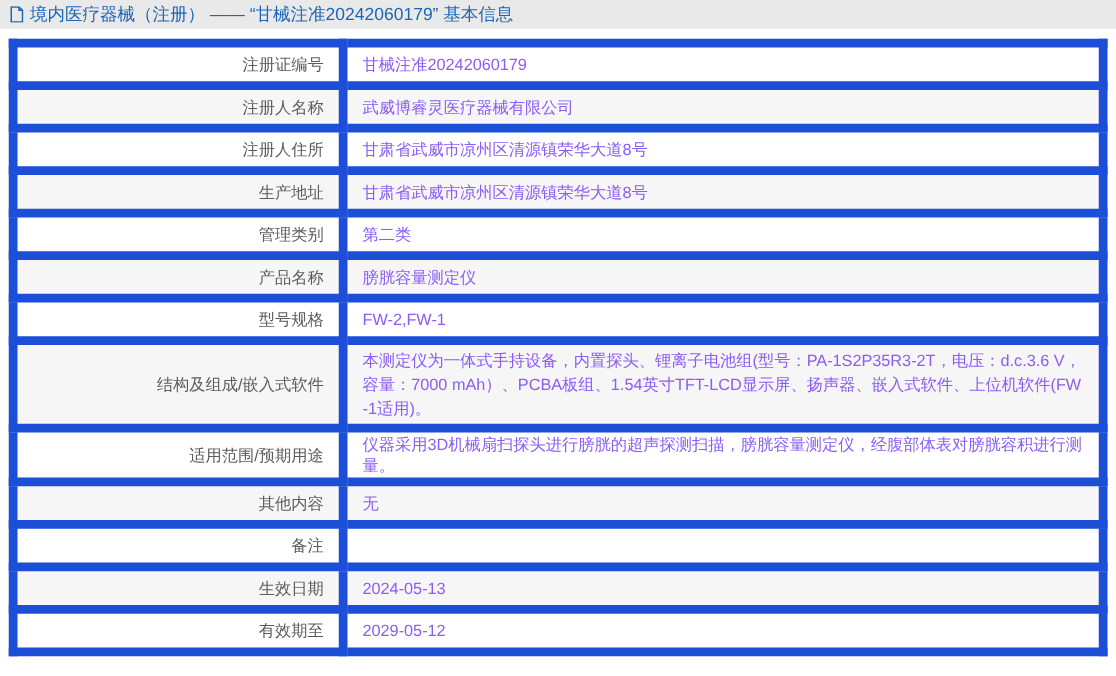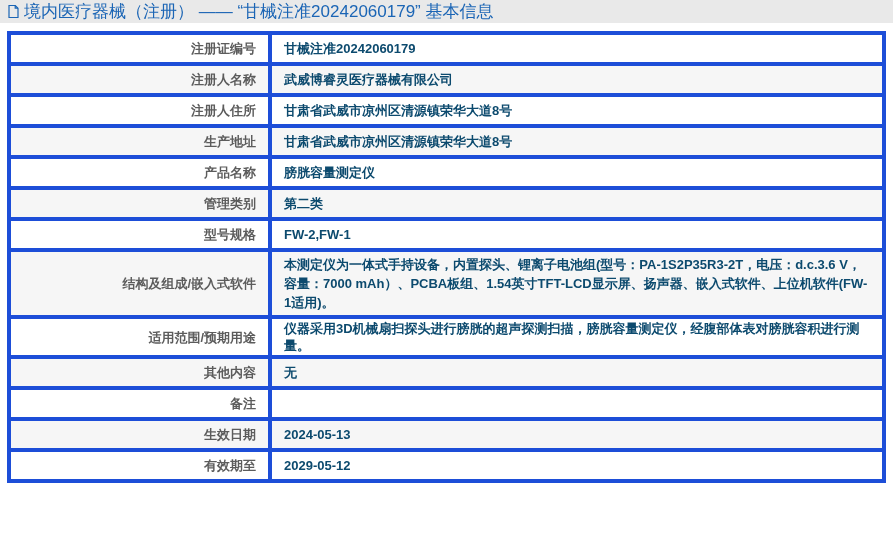--- a/index.html
+++ b/index.html
@@ -6,44 +6,43 @@
   body{
     width:893px;height:541px;overflow:hidden;background:#ffffff;
     font-family:"Liberation Sans","DejaVu Sans",sans-serif;
     -webkit-font-smoothing:antialiased;
   }
   
   .topbar{
     height:23px;background:#e9e9e9;
     display:flex;align-items:center;
     padding:0 8px;gap:5px;
-    color:#1b65b5;font-size:17px;white-space:nowrap;
+    color:#1b65b5;font-size:14px;white-space:nowrap;
   }
   .doc-ic{display:inline-flex;align-items:center;flex:0 0 auto;}
   
   .info-table{
     position:absolute;left:7px;top:31px;width:879px;
     border-collapse:collapse;table-layout:fixed;
     font-size:13px;
     border:1px solid #c9c9c9;
   }
   .info-table td{
-    border:4px solid #1d4ed8;
+    border:7px solid #1d4ed8;
     height:25px;
     vertical-align:middle;
     line-height:17px;
-    font-weight:bold;
   }
   .info-table tr:nth-child(even) td{background:#f6f6f6;}
   td.lbl{
     width:237px;text-align:right;
     padding:0 12px 0 8px;color:#5c5c5c;
   }
   td.val{
-    padding:1px 10px 1px 12px;color:#0c4a6e;
+    padding:1px 10px 1px 12px;color:#8b5cf6;
     word-break:break-all;
   }
   tr.row-tall td{height:43px;line-height:19px;}
   tr.row-tall td.val{padding-top:3px;padding-bottom:3px;}
 </style>
 </head>
 <body>
 
 <div class="topbar">
   <span class="doc-ic">
@@ -67,26 +66,26 @@
   </tr>
   <tr>
     <td class="lbl">注册人住所</td>
     <td class="val">甘肃省武威市凉州区清源镇荣华大道8号</td>
   </tr>
   <tr>
     <td class="lbl">生产地址</td>
     <td class="val">甘肃省武威市凉州区清源镇荣华大道8号</td>
   </tr>
   <tr>
+    <td class="lbl">管理类别</td>
+    <td class="val">第二类</td>
+  </tr>
+  <tr>
     <td class="lbl">产品名称</td>
     <td class="val">膀胱容量测定仪</td>
-  </tr>
-  <tr>
-    <td class="lbl">管理类别</td>
-    <td class="val">第二类</td>
   </tr>
   <tr>
     <td class="lbl">型号规格</td>
     <td class="val">FW-2,FW-1</td>
   </tr>
   <tr class="row-tall">
     <td class="lbl">结构及组成/嵌入式软件</td>
     <td class="val">本测定仪为一体式手持设备，内置探头、锂离子电池组(型号：PA-1S2P35R3-2T，电压：d.c.3.6 V，容量：7000 mAh）、PCBA板组、1.54英寸TFT-LCD显示屏、扬声器、嵌入式软件、上位机软件(FW-1适用)。</td>
   </tr>
   <tr>

